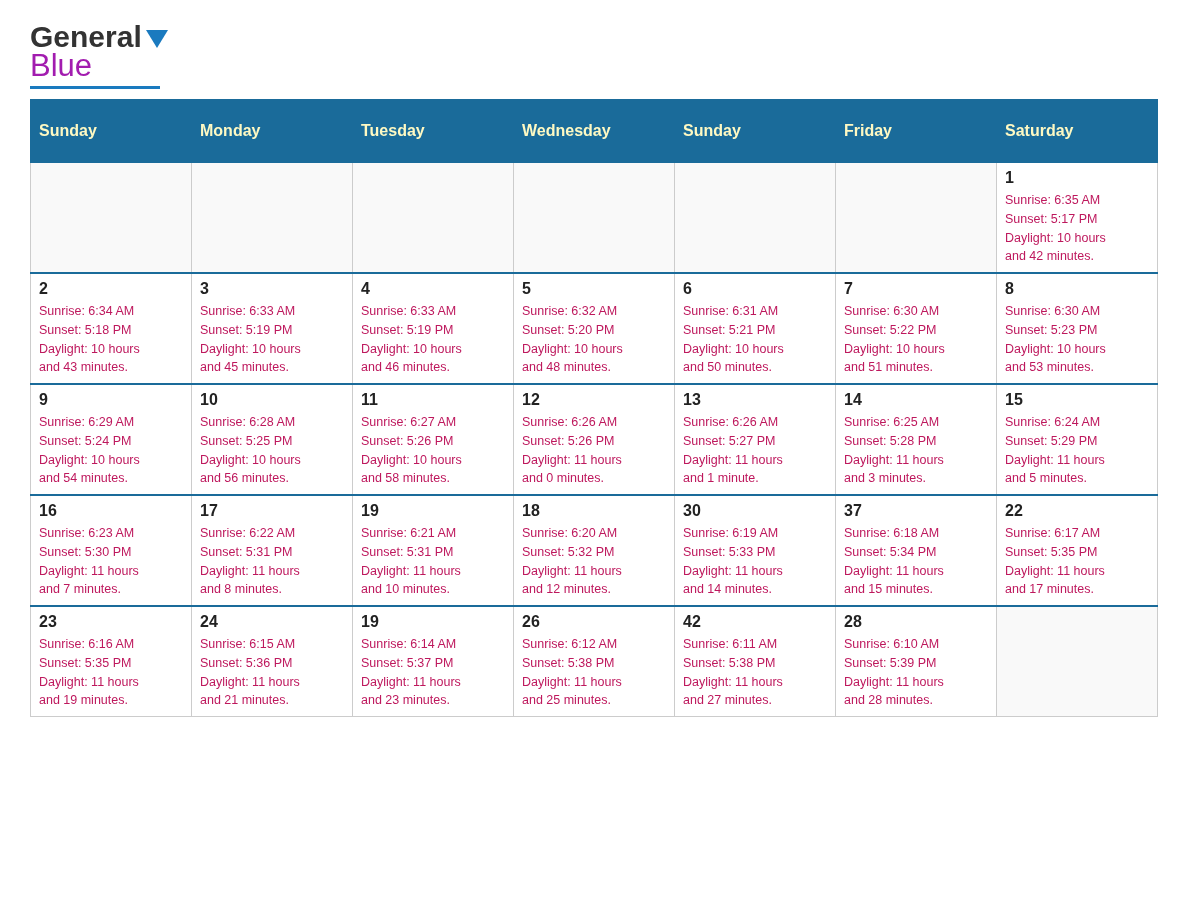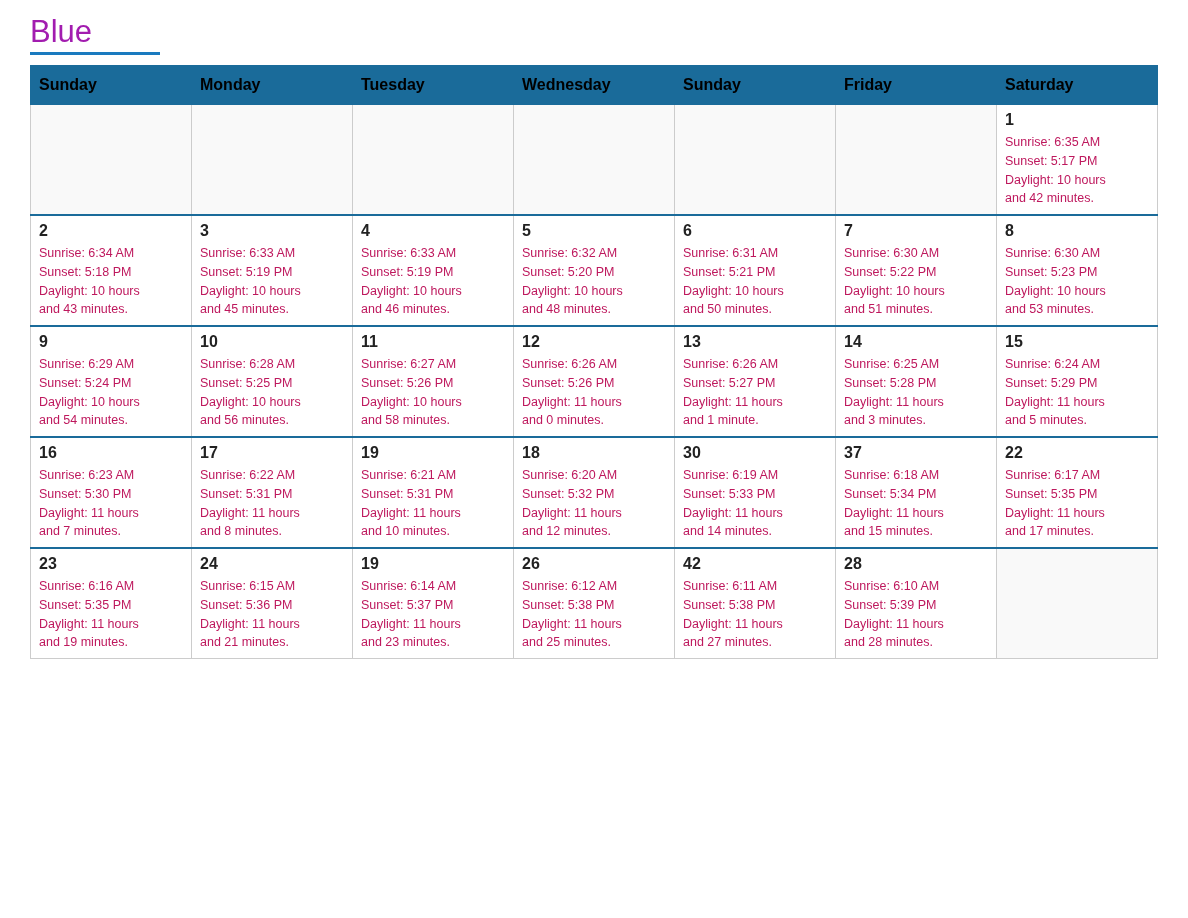--- a/index.html
+++ b/index.html
@@ -35,24 +35,24 @@
       color: #444;
       margin-top: 4px;
     }
     .calendar {
       width: 100%;
       border-collapse: collapse;
       margin-top: 10px;
     }
     .calendar th {
       background: #1a6b9a;
-      color: #000000;
+      color: #fef9c3;
       font-size: 16px;
       font-weight: bold;
-      padding: 10px 8px;
+      padding: 22px 8px;
       text-align: left;
       border: 1px solid #1a6b9a;
     }
     .calendar td {
       border: 1px solid #ccc;
       vertical-align: top;
       padding: 6px 8px;
       width: calc(100% / 7);
       font-size: 13px;
       color: #333;
@@ -80,20 +80,24 @@
     .empty-cell {
       background: #f9f9f9;
     }
   </style>
 </head>
 <body>
 
 <div class="header">
   <div class="logo">
   <div style="display:flex;flex-direction:column;align-items:flex-start;">
+    <div style="display:flex;align-items:center;">
+      <span style="font-size:30px;font-weight:bold;color:#333;">General</span>
+      <span style="display:inline-block;width:0;height:0;border-left:11px solid transparent;border-right:11px solid transparent;border-top:18px solid #1a7abf;margin-left:4px;margin-top:4px;"></span>
+    </div>
     <div style="display:flex;align-items:center;margin-top:-6px;">
       <span style="font-size:31px;font-weight:normal;color:#a21caf;">Blue</span>
     </div>
     <div style="width:130px;height:3px;background:#1a7abf;margin-top:2px;"></div>
   </div>
 </div>
   <div class="title-section">
     <div class="month-title"></div>
     <div class="location-title"></div>
   </div>

